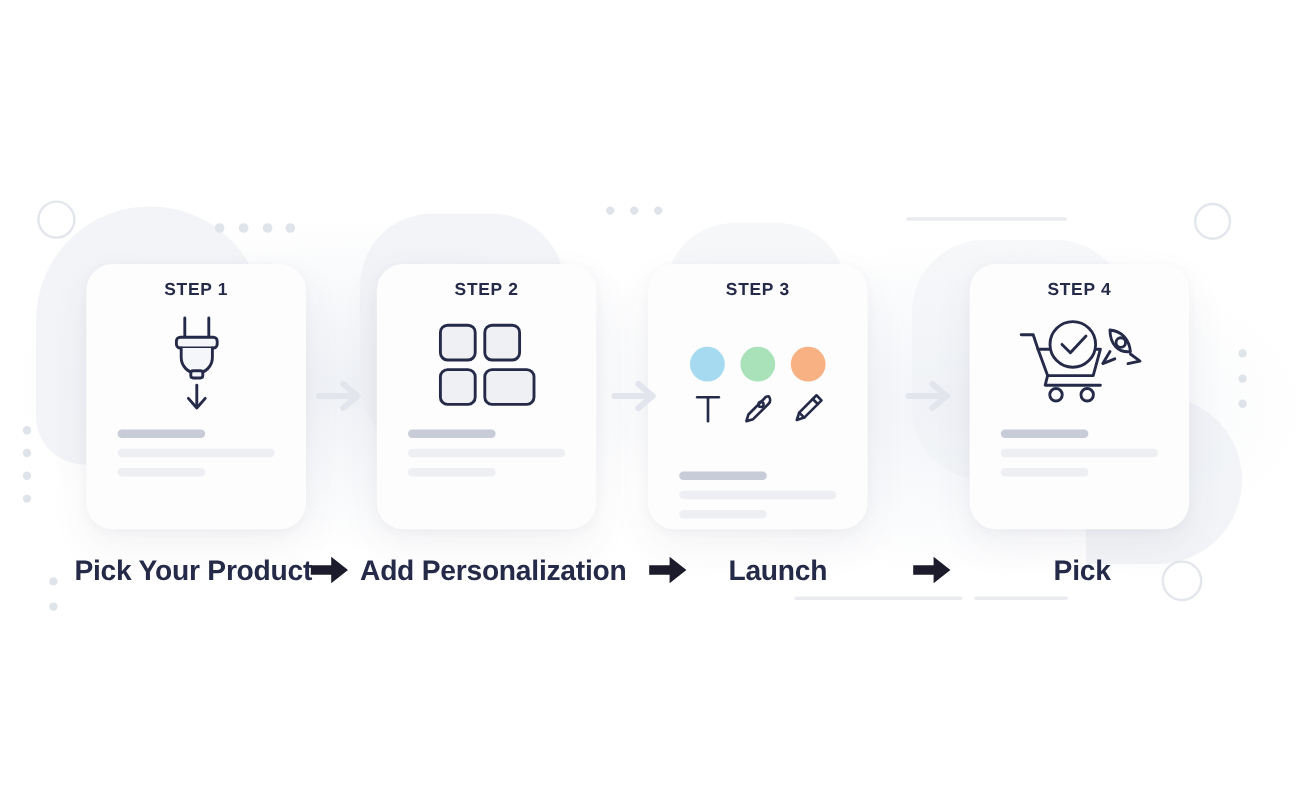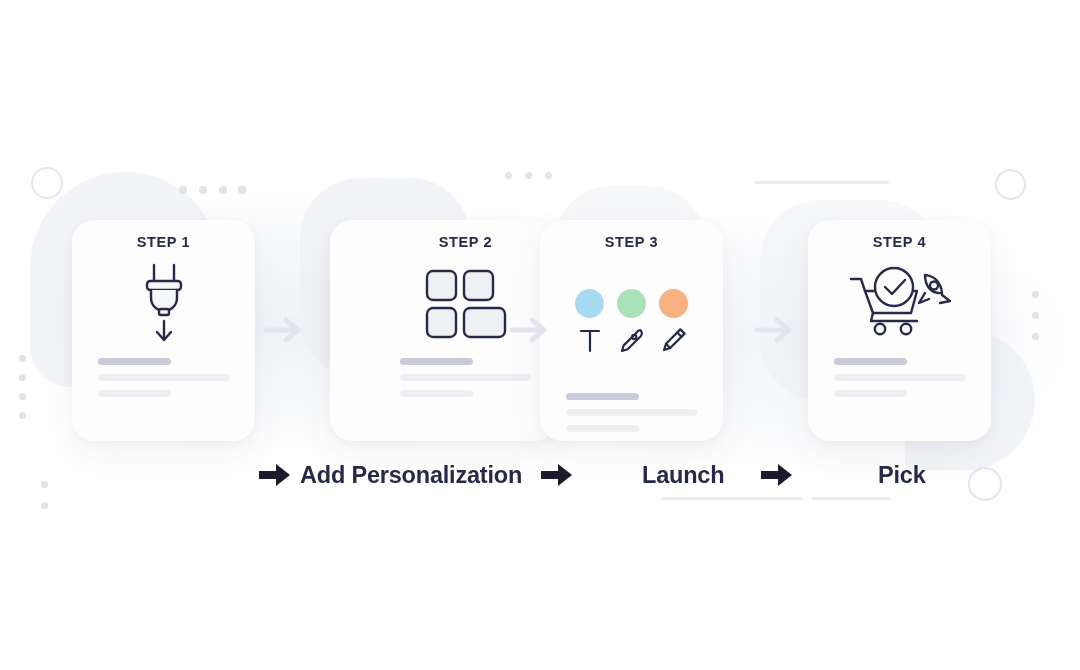--- a/index.html
+++ b/index.html
@@ -45,21 +45,21 @@
   .cards{position:absolute;left:0;top:220px;width:1080px;height:222px;}
 
   .card{
     position:absolute;top:0;width:183px;height:221px;
     background:#fdfdfe;
     border-radius:22px;
     box-shadow:0 14px 34px rgba(70,80,110,.065), 0 2px 8px rgba(70,80,110,.04);
     display:flex;flex-direction:column;align-items:center;
   }
   .card.c1{left:72px;}
-  .card.c2{left:330px;padding-left:44px;}
+  .card.c2{left:314px;}
   .card.c3{left:540px;justify-content:space-between;}
   .card.c4{left:808px;}
 
   .step-label{
     margin-top:14px;
     font-size:14.5px;font-weight:bold;letter-spacing:.6px;
     color:#252a48;
     text-transform:uppercase;
   }
 
@@ -89,21 +89,21 @@
 
   
   .captions{position:absolute;left:0;top:455px;width:1080px;height:54px;}
   .caption{
     position:absolute;top:0;height:40px;line-height:40px;
     font-size:23.5px;font-weight:bold;color:#252a48;
     letter-spacing:-.2px;white-space:nowrap;
   }
   .caption.p1{left:62px;}
   .caption.p2{left:300px;}
-  .caption.p3{left:642px;}
+  .caption.p3{left:607px;}
   .caption.p4{left:878px;}
 
   .bold-arrow{position:absolute;top:4px;width:34px;height:32px;}
   .bold-arrow.a1{left:258px;}
   .bold-arrow.a2{left:540px;}
   .bold-arrow.a3{left:760px;}
 
   svg{display:block;}
 </style>
 </head>
@@ -255,20 +255,21 @@
     </svg>
   </div>
   <div class="connector k3">
     <svg width="44" height="40" viewBox="0 0 44 40" fill="none" stroke="#e2e5eb" stroke-width="5" stroke-linecap="round" stroke-linejoin="round">
       <path d="M4 20 h30"></path>
         <path d="M24 10 l12 10 l-12 10"></path>
     </svg>
   </div>
 
   <div class="captions">
+    <div class="caption p1">Pick Your Product</div>
 
     <div class="bold-arrow a1">
       <svg width="34" height="32" viewBox="0 0 34 32" fill="#1b1b2b">
         <path d="M1 12 h17 v-7 l14 11 l-14 11 v-7 h-17 z"></path>
       </svg>
     </div>
 
     <div class="caption p2">Add Personalization</div>
 
     <div class="bold-arrow a2">

